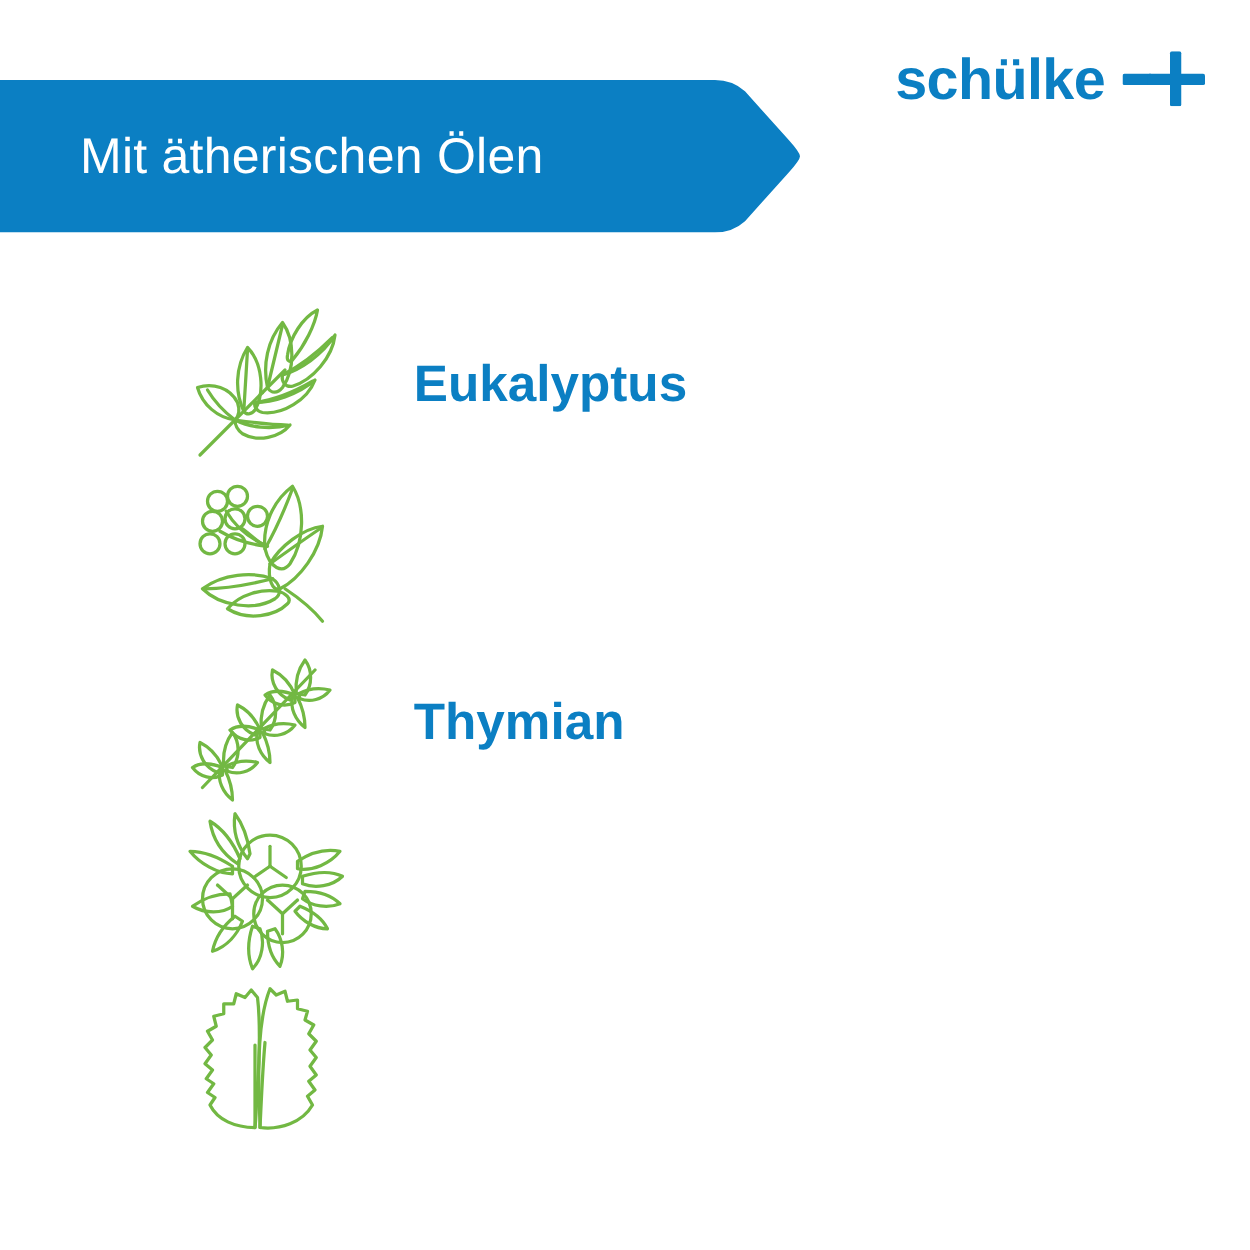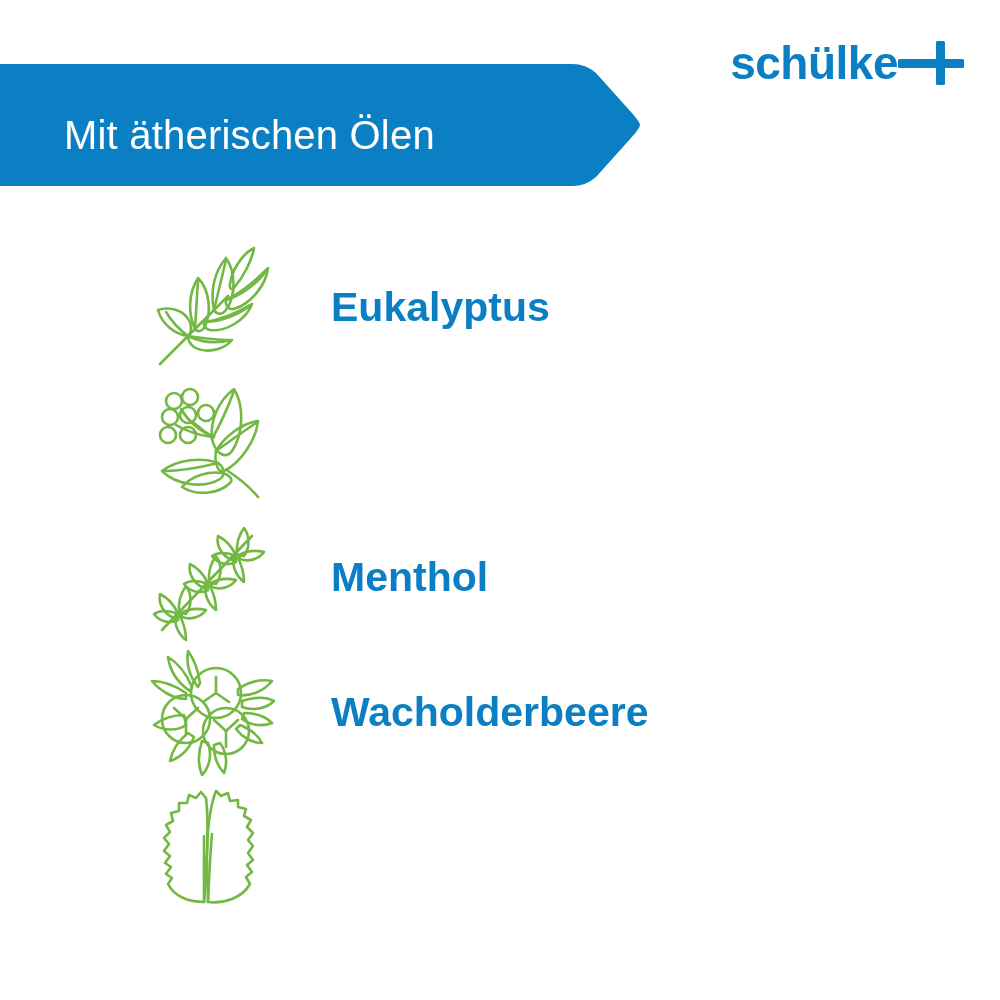--- a/index.html
+++ b/index.html
@@ -41,31 +41,30 @@
     left: 64px;
     top: 0;
     height: 122px;
     display: flex;
     align-items: center;
     color: #ffffff;
     font-size: 40px;
     font-weight: 400;
     letter-spacing: 0.2px;
     white-space: nowrap;
-    margin-top: 10px;
   }
 
   
   .logo {
     position: absolute;
     right: 36px;
     top: 40px;
     display: flex;
     align-items: center;
-    gap: 0;
+    gap: 14px;
   }
   .logo-word {
     color: #0B7FC3;
     font-size: 46px;
     font-weight: 700;
     letter-spacing: -0.5px;
     line-height: 1;
   }
   .logo-mark {
     display: block;
@@ -217,21 +216,21 @@
 
           <g>
             <path d="M88 42 C78 38 70 38 64 42 C70 50 80 52 88 48 Z"></path>
             <path d="M88 42 C84 32 78 26 70 22 C68 32 74 42 84 46 Z"></path>
             <path d="M89 41 C88 30 90 22 96 14 C102 22 102 34 96 42 Z"></path>
             <path d="M91 41 C100 36 108 36 116 38 C110 46 100 48 92 45 Z"></path>
             <path d="M90 44 C94 52 96 60 96 68 C88 62 84 52 86 44 Z"></path>
           </g>
         </svg>
       </div>
-      <div class="herb-label">Menthol</div>
+      <div class="herb-label">Thymian</div>
     </div>
 
     <div class="herb-row">
       <div class="herb-icon">
         <svg viewBox="0 0 128 128" xmlns="http://www.w3.org/2000/svg" fill="none" stroke="#72B843" stroke-width="2.6" stroke-linecap="round" stroke-linejoin="round">
 
           <path d="M44 38 C38 24 30 14 20 8 C22 22 30 34 42 42 Z"></path>
           <path d="M52 34 C50 20 46 10 40 2 C38 16 42 28 50 38 Z"></path>
           <path d="M38 44 C26 36 14 32 4 32 C12 42 26 50 38 50 Z"></path>
 
@@ -254,21 +253,20 @@
           <path d="M38 70 L38 86"></path>
           <path d="M38 70 L26 59"></path>
           <path d="M38 70 L50 59"></path>
 
           <circle cx="78" cy="82" r="23"></circle>
           <path d="M78 82 L78 98"></path>
           <path d="M78 82 L66 71"></path>
           <path d="M78 82 L90 71"></path>
         </svg>
       </div>
-      <div class="herb-label">Wacholderbeere</div>
     </div>
 
     <div class="herb-row">
       <div class="herb-icon">
         <svg viewBox="0 0 128 128" xmlns="http://www.w3.org/2000/svg" fill="none" stroke="#72B843" stroke-width="2.6" stroke-linecap="round" stroke-linejoin="round">
 
           <path d="M56 118
                    C40 118 26 112 20 100
                    L24 94 L18 90 L23 83 L17 79 L22 72
                    L16 67 L21 60 L16 54 L22 48

